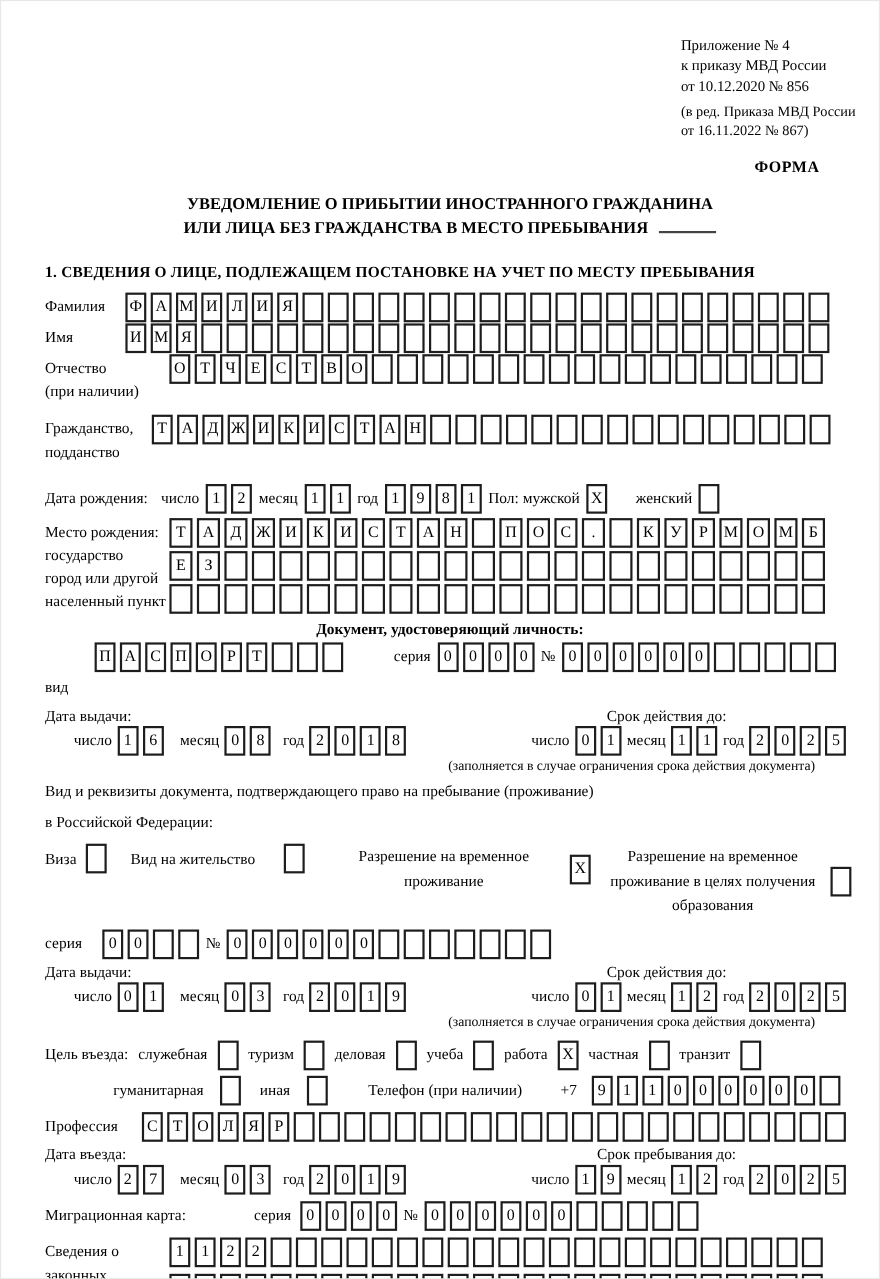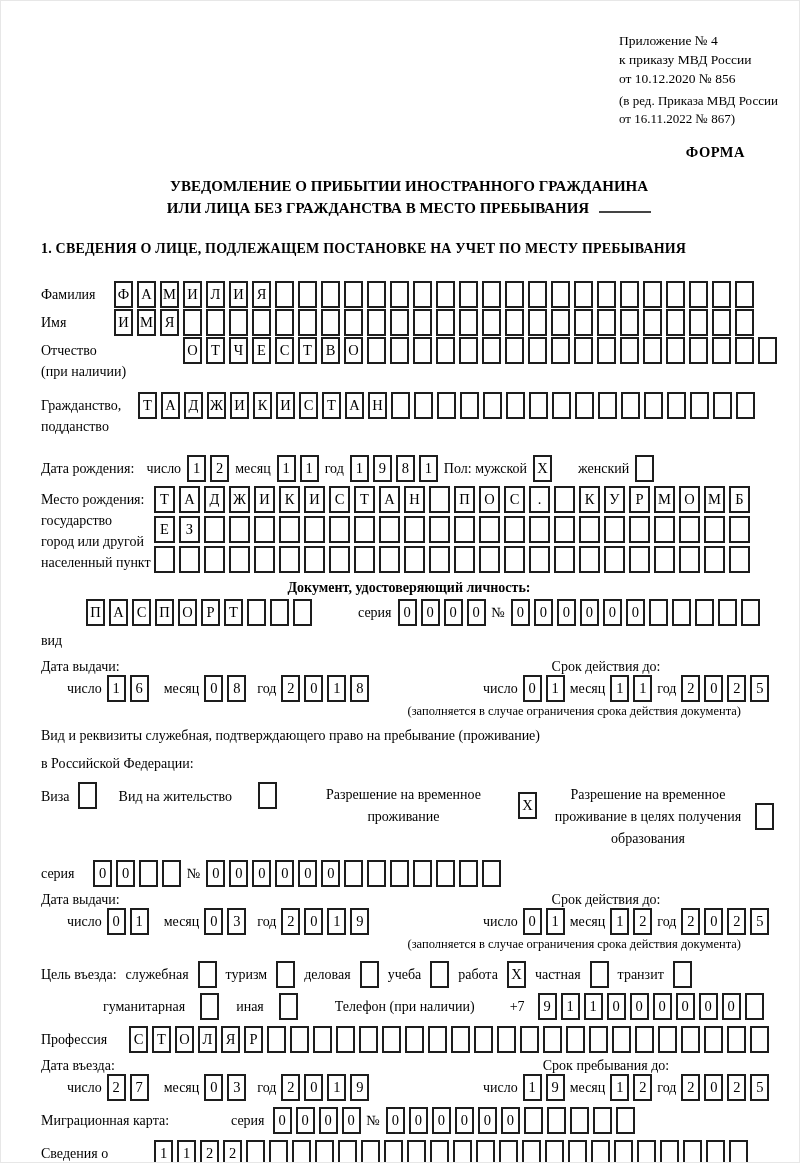--- a/index.html
+++ b/index.html
@@ -11,36 +11,36 @@
   }
   .page{padding:30px 22px 10px 40px;}
 
   
   .appendix{margin-left:578px;width:200px;line-height:19px;font-size:13.5px;}
   .edition{margin-left:578px;width:210px;line-height:18px;font-size:13px;margin-top:4px;}
   .forma{ text-align:right;padding-right:32px;font-weight:bold;font-size:14.5px;margin-top:16px;letter-spacing:.5px;}
 
   .title{ text-align:center;font-weight:bold;font-size:15px;line-height:22px;margin-top:14px;}
   .title-underline{display:inline-block;width:52px;border-bottom:2px solid #444;height:12px;margin-left:10px;}
-  .sec-heading{font-weight:bold;font-size:14px;margin-top:22px;margin-bottom:24px;letter-spacing:.2px;}
+  .sec-heading{font-weight:bold;font-size:14px;margin-top:22px;margin-bottom:9px;letter-spacing:.2px;}
 
   
   .cells{display:flex;gap:4px;flex:none;}
   .cell{
     flex:none;width:19px;height:27px;border:2px solid #1d1d1d;box-sizing:border-box;
     display:inline-flex;align-items:center;justify-content:center;
     font-size:14.5px;background:#fff;
   }
   .wide .cell{width:21px;}
 
   .form-row{display:flex;align-items:flex-start;margin-bottom:1px;}
   .row-label{flex:none;line-height:27px;}
   .lbl-multi{line-height:21px;padding-top:3px;}
   .w73{width:73px;} .w113{width:113px;} .w97{width:97px;} .w45{width:45px;margin-top:28px;}
-  .mb10{margin-bottom:10px;justify-content:space-between;} .mb18{margin-bottom:18px;} .mb4{margin-bottom:4px;}
+  .mb10{margin-bottom:10px;} .mb18{margin-bottom:18px;} .mb4{margin-bottom:4px;}
   .stack{display:flex;flex-direction:column;gap:2px;}
   .stack .cells{margin-bottom:1px;}
 
   .inline-label{line-height:27px;padding:0 6px;flex:none;}
   .gap20{margin-left:20px;} .gap40{margin-left:40px;}
 
   .center-bold{ text-align:center;font-weight:bold;font-size:14px;margin:6px 0 3px 0;}
 
   .date-headers{display:flex;font-size:14px;margin-top:5px;}
   .dh-left{width:400px;text-align:left;}
@@ -422,21 +422,21 @@
       <span class="cells">
           <span class="cell">2</span>
           <span class="cell">0</span>
           <span class="cell">2</span>
           <span class="cell">5</span>
         </span>
     </div>
   </div>
   <div class="note">(заполняется в случае ограничения срока действия документа)</div>
 
-  <div class="plain-line">Вид и реквизиты служебная, подтверждающего право на пребывание (проживание)</div>
+  <div class="plain-line">Вид и реквизиты документа, подтверждающего право на пребывание (проживание)</div>
   <div class="plain-line">в Российской Федерации:</div>
 
   <div class="opt-row">
     <div class="opt-item">
       <span class="opt-label" style="padding-top:3px">Виза</span>
       <span class="cells" style="margin-left:-4px">
           <span class="cell"></span>
         </span>
     </div>
     <div class="opt-item" style="margin-left:22px">

